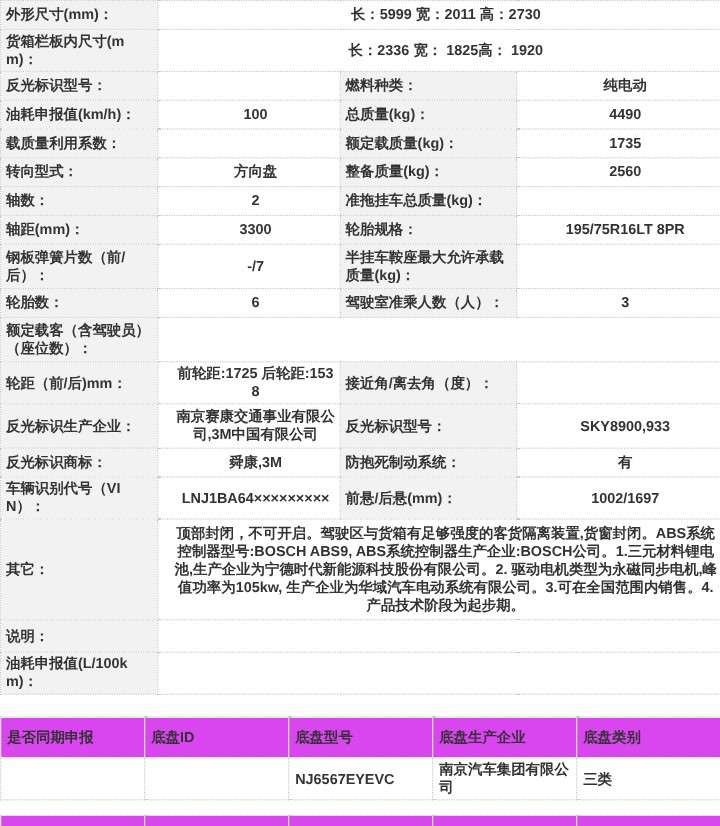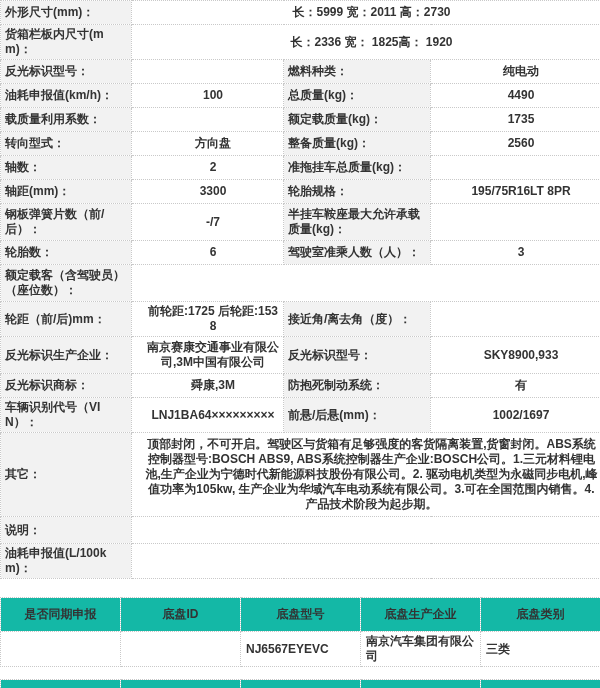--- a/index.html
+++ b/index.html
@@ -19,21 +19,21 @@
     line-height:1.25;
     word-break:break-all;
   }
   .lbl{background:#f2f2f2;padding:2px 4px;}
   .val{padding:2px 2px 2px 13px;text-align:center;}
   .r24{height:24px;}
   .r37{height:37px;}
   .r84{height:84px;}
   .r27{height:27px;margin-top:20px;}
   .r30{height:30px;}
-  .hd{background:#14b8a6;padding:2px 5px;height:29px;text-align:center;}
+  .hd{background:#d946ef;padding:2px 5px;height:29px;text-align:left;}
   .cell{padding:2px 5px;height:28px;}
   .gap18{height:18px;}
   .gap12{height:12px;}
 </style>
 </head>
 <body>
 
 <div class="page">
 
   <table>

